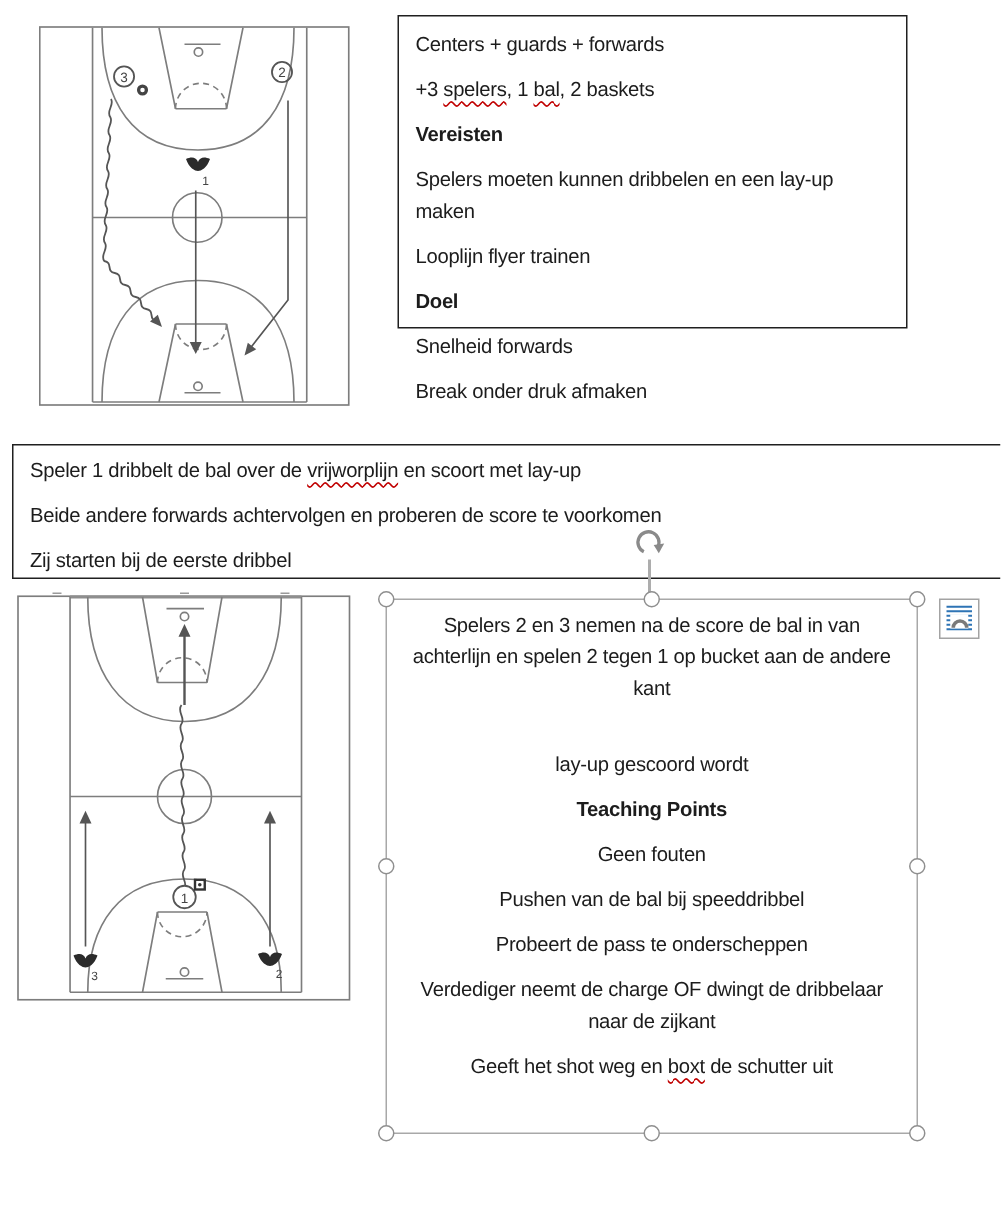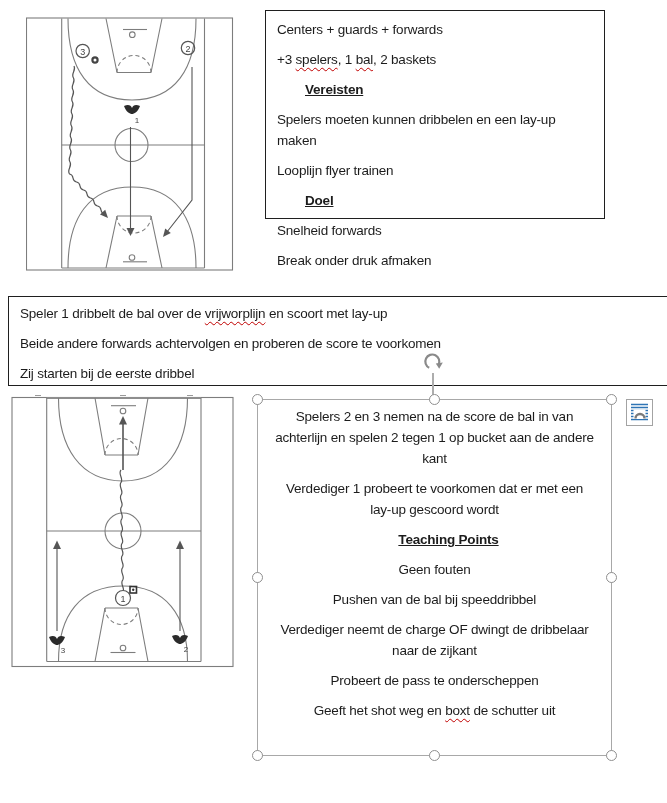--- a/index.html
+++ b/index.html
@@ -4,21 +4,21 @@
 <style>
   html,body{margin:0;padding:0;background:#ffffff;}
   #page{position:relative;width:667px;height:803px;background:#ffffff;overflow:hidden;
         font-family:"Liberation Sans",sans-serif;}
   .textbox{position:absolute;background:#ffffff;box-sizing:border-box;
            color:#1c1c1c;font-size:13.5px;line-height:21px;letter-spacing:-0.2px;}
   .black-border{border:1.4px solid #1f1f1f;}
   .gray-border{border:1.4px solid #a8a8a8;text-align:center;}
   .para{margin:0 0 9px 0;white-space:nowrap;}
   .run-bold{font-weight:bold;}
-  .run-underline{text-decoration:underline;margin-left:28px;}
+  .run-underline{}
   .run-spell{text-decoration:underline;text-decoration-style:wavy;
              text-decoration-color:#C00000;text-decoration-thickness:1px;text-underline-offset:3px;}
   .diagram{position:absolute;}
   .handle{position:absolute;width:11px;height:11px;border-radius:50%;
           background:#ffffff;border:1.6px solid #8f8f8f;box-sizing:border-box;z-index:30;}
   #rotate-stem{position:absolute;left:432.4px;top:373px;width:1.4px;height:22px;background:#adadad;z-index:25;}
   #rotate-icon{position:absolute;left:421px;top:350px;z-index:26;}
   #layout-btn{position:absolute;left:626px;top:399px;width:27px;height:27px;background:#ffffff;
               border:1px solid #a3a3a3;box-sizing:border-box;z-index:30;display:flex;
               align-items:center;justify-content:center;}
@@ -144,26 +144,26 @@
       </g>
       <g>
         <path d="M169,238 V152" stroke="#555" stroke-width="1.1" fill="none"></path>
         <polygon points="169,147.5 165,156 173,156" fill="#555"></polygon>
       </g>
     </svg>
   </div>
 
   <div class="textbox gray-border" style="left:257px;top:399px;width:355px;height:357px;padding:6px 11px 0;">
       <p class="para"><span>Spelers 2 en 3 nemen na de score de bal in van</span><br><span>achterlijn en spelen 2 tegen 1 op bucket aan de andere</span><br><span>kant</span></p>
-      <p class="para"><span>Verdediger 1 probeert te voorkomen dat er met een</span><br><span>lay-up gescoord wordt</span></p>
+      <p class="para"><br><span>lay-up gescoord wordt</span></p>
       <p class="para"><span class="run-bold run-underline">Teaching Points</span></p>
       <p class="para"><span>Geen fouten</span></p>
       <p class="para"><span>Pushen van de bal bij speeddribbel</span></p>
+      <p class="para"><span>Probeert de pass te onderscheppen</span></p>
       <p class="para"><span>Verdediger neemt de charge OF dwingt de dribbelaar</span><br><span>naar de zijkant</span></p>
-      <p class="para"><span>Probeert de pass te onderscheppen</span></p>
       <p class="para"><span>Geeft het shot weg en </span><span class="run-spell">boxt</span><span> de schutter uit</span></p>
     </div>
 
   <div class="handle" style="left:251.5px;top:393.5px;"></div>
   <div class="handle" style="left:428.5px;top:393.5px;"></div>
   <div class="handle" style="left:605.5px;top:393.5px;"></div>
   <div class="handle" style="left:251.5px;top:571.5px;"></div>
   <div class="handle" style="left:605.5px;top:571.5px;"></div>
   <div class="handle" style="left:251.5px;top:749.5px;"></div>
   <div class="handle" style="left:428.5px;top:749.5px;"></div>

